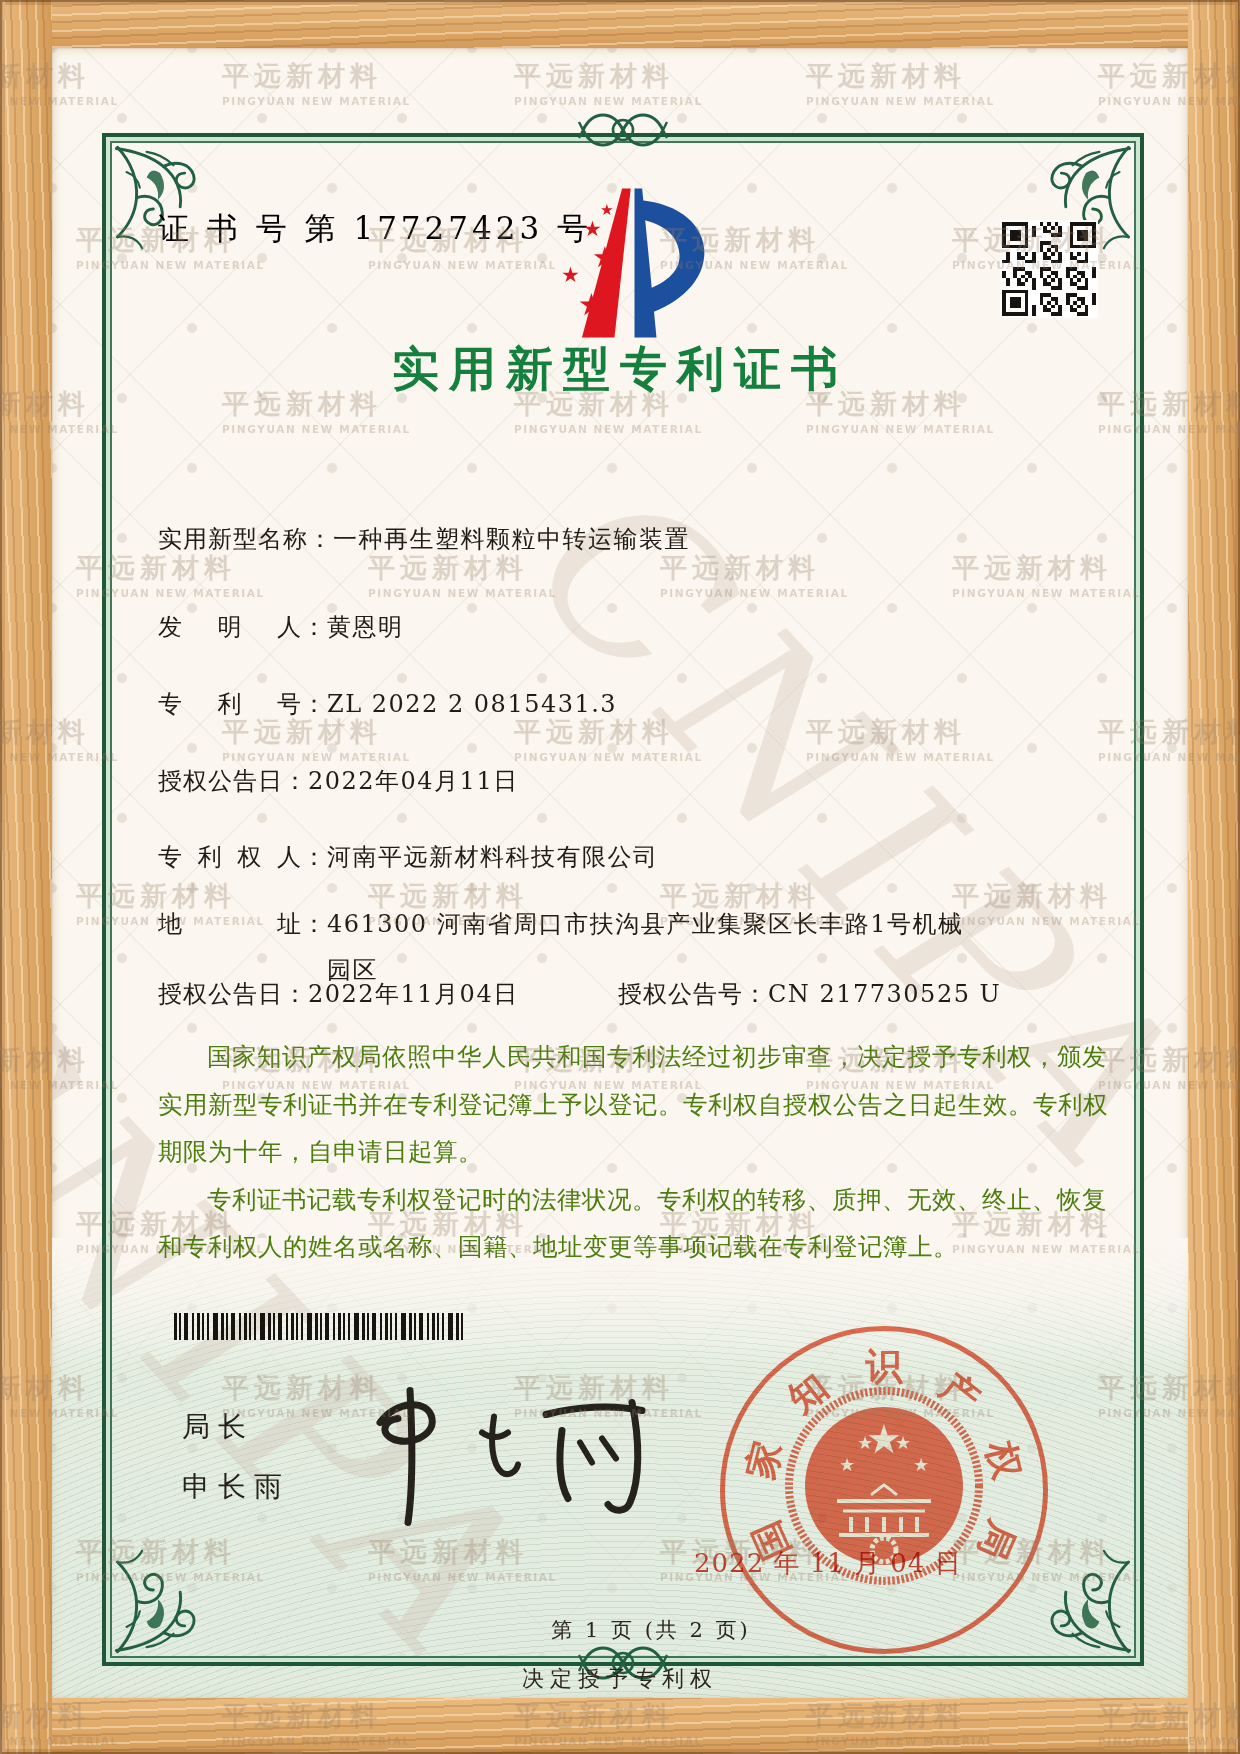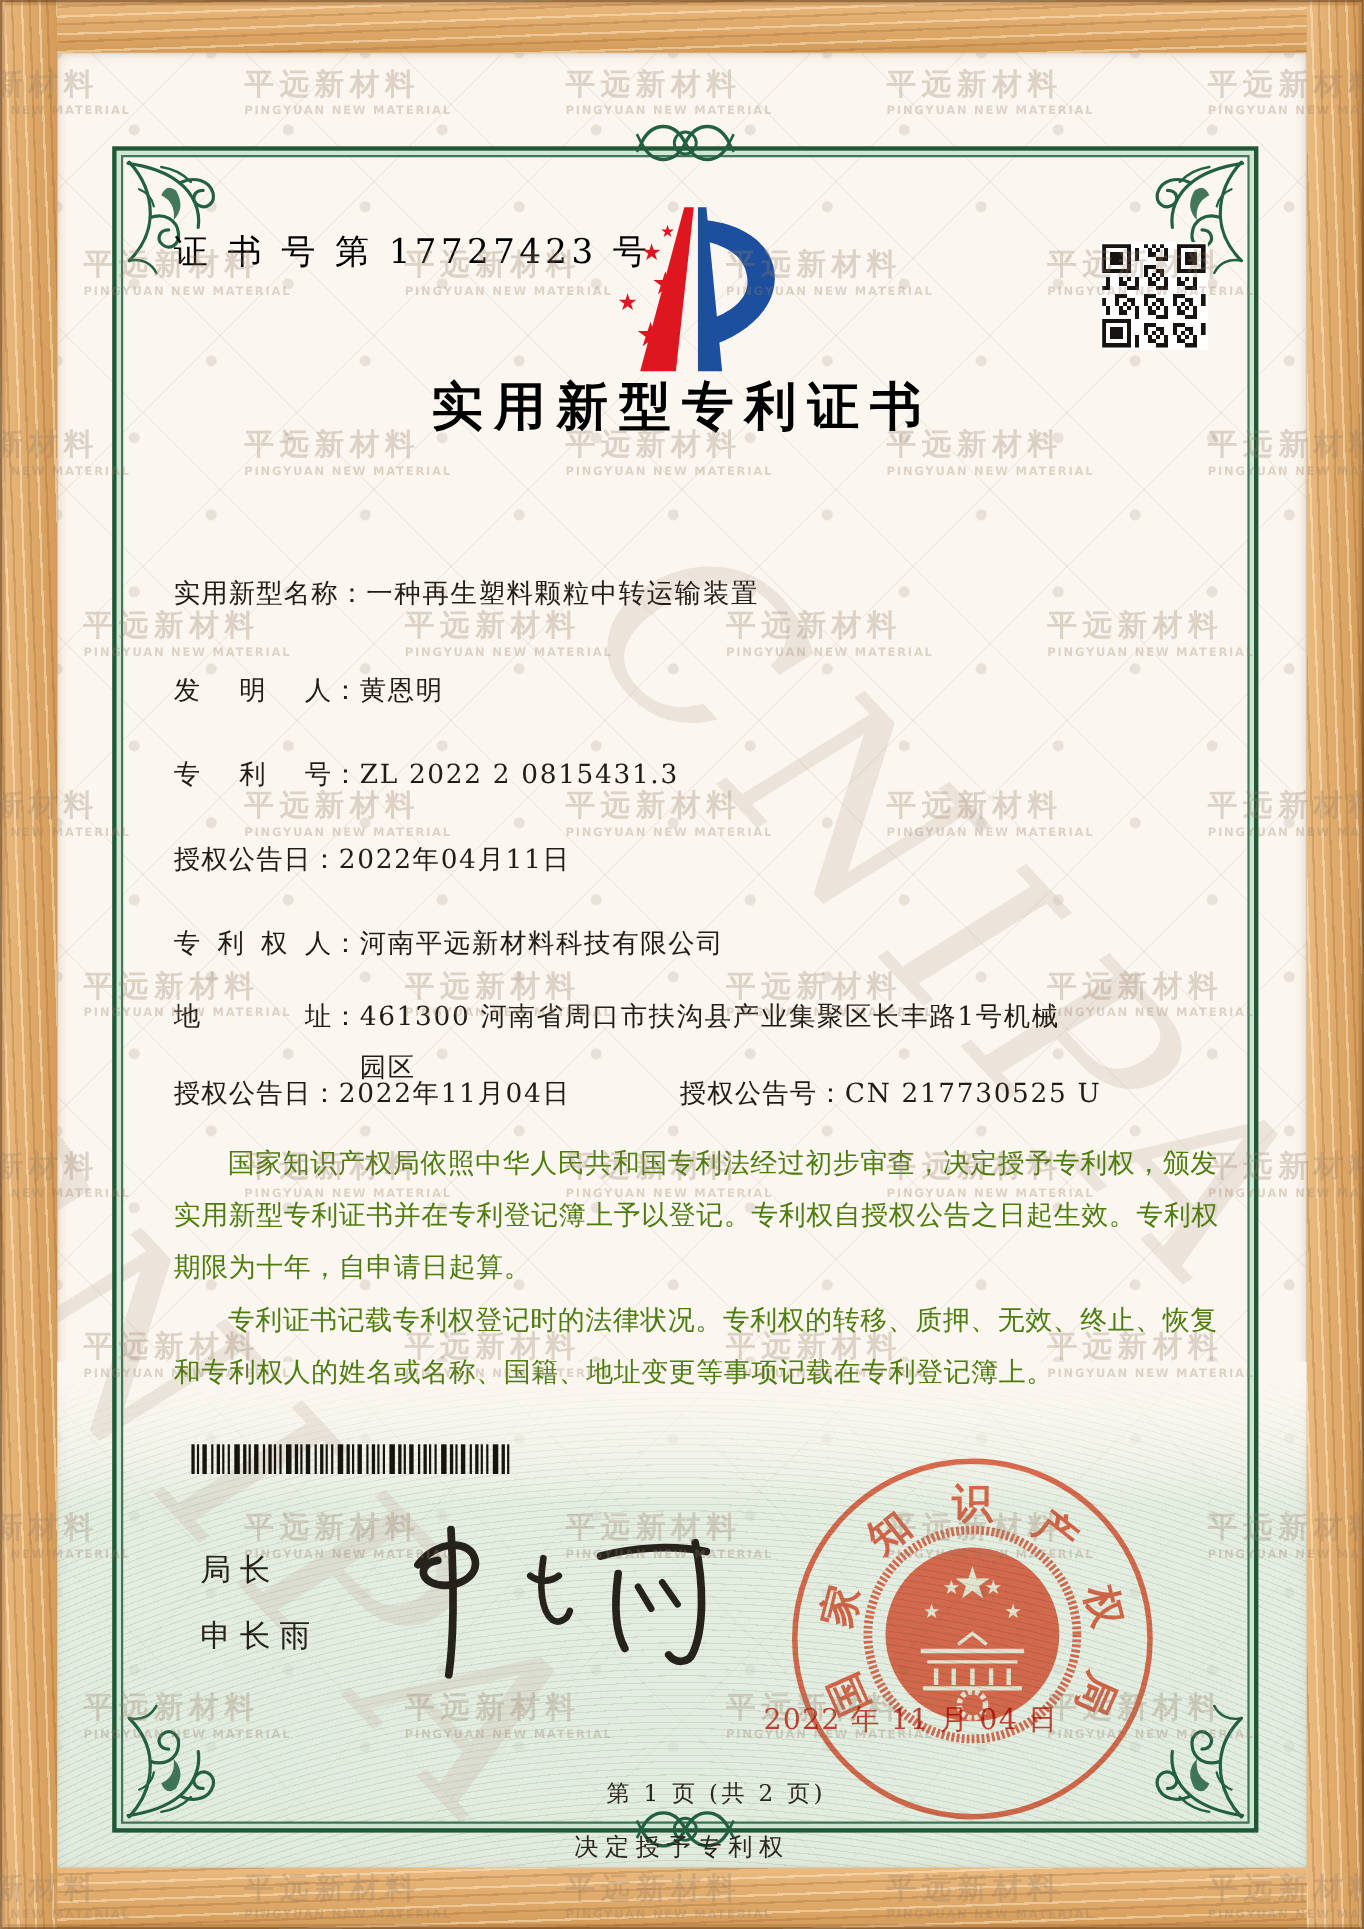--- a/index.html
+++ b/index.html
@@ -60,21 +60,21 @@
   .k-top{top:-36px;}
   .k-bottom{bottom:-30px;}
 
   
   .content{position:absolute;inset:0;z-index:10;}
   .cert-no{position:absolute;left:106px;top:160px;font-size:31px;letter-spacing:4px;color:#000000;}
   .logo{position:absolute;left:486px;top:136px;width:172px;height:160px;}
   .qr{position:absolute;left:948px;top:172px;width:94px;height:94px;background:#fff;padding:2px;}
   .qr svg{display:block;width:100%;height:100%;}
   .doc-title{position:absolute;left:0;right:0;top:290px;text-align:center;font-size:47px;font-weight:bold;
-    letter-spacing:10px;color:#000000;}
+    letter-spacing:10px;color:#15803d;}
 
   .frow{position:absolute;left:106px;width:980px;font-size:24px;color:#211c15;line-height:46px;letter-spacing:1px;}
   .flabel{display:inline-block;vertical-align:top;}
   .flabel.spread{width:144px;text-align:justify;text-align-last:justify;}
   .fvalue{letter-spacing:1.5px;}
   .fvalue.addr{display:inline-block;vertical-align:top;width:652px;}
   .pair2{position:absolute;left:460px;top:0;white-space:nowrap;}
 
   .paras{position:absolute;left:106px;top:985px;width:956px;font-size:24.5px;line-height:47.5px;
     color:#4d7c0f;letter-spacing:.5px;}

